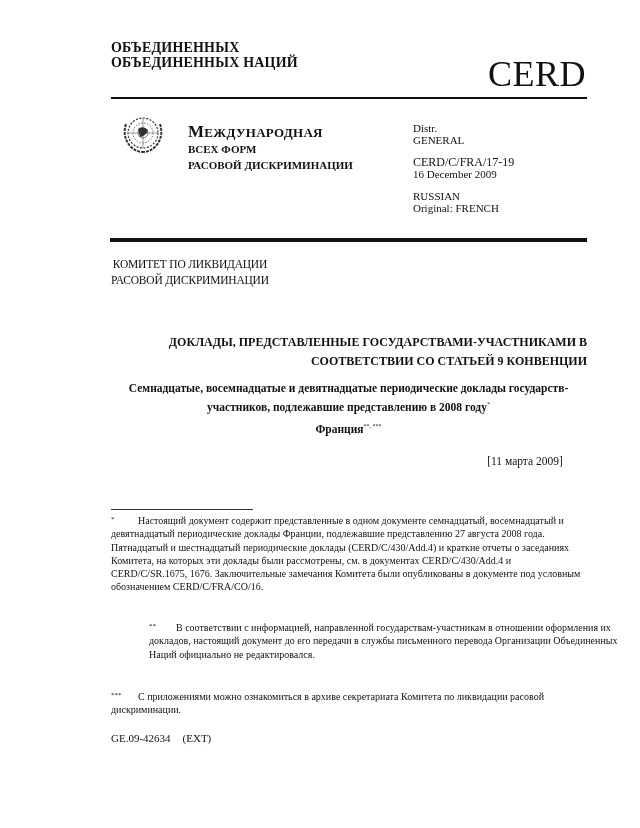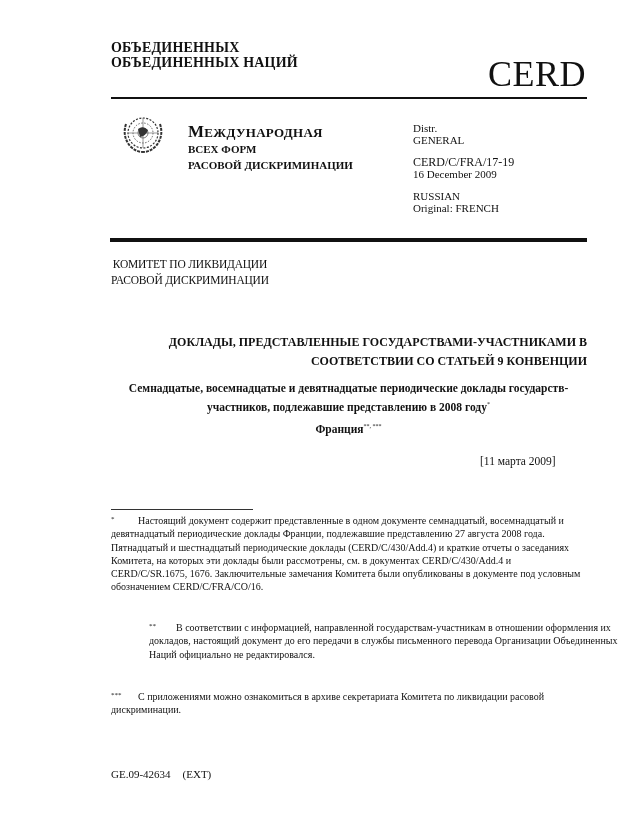--- a/index.html
+++ b/index.html
@@ -15,28 +15,28 @@
     .conv .first .cap { font-size: 17px; }
     .meta { left: 413px; top: 122px; font-size: 11px; line-height: 12px; }
     .meta .gap { height: 10px; }
     .meta .sym { font-size: 12px; }
     .rule2 { left: 110px; top: 238px; width: 477px; height: 4px; background: #111; }
     .committee { left: 111px; top: 256px; font-size: 11.5px; line-height: 16px; letter-spacing: -0.2px; text-align: center; }
     .title { left: 110px; top: 333px; width: 477px; text-align: right; font-weight: bold; font-size: 12px; line-height: 19px; }
     .subtitle { left: 110px; top: 379px; width: 477px; text-align: center; font-weight: bold; font-size: 11.5px; line-height: 19px; }
     sup { font-size: 6px; vertical-align: super; line-height: 0; font-weight: normal; }
     .country { left: 110px; top: 423px; width: 477px; text-align: center; font-weight: bold; font-size: 11.5px; }
-    .date { left: 480px; top: 455px; width: 90px; text-align: left; font-size: 11.5px; }
+    .date { left: 480px; top: 455px; width: 90px; text-align: center; font-size: 11.5px; }
     .fnrule { left: 111px; top: 509px; width: 142px; height: 1px; background: #333; }
     .fn { left: 111px; width: 470px; font-size: 10px; line-height: 13.3px; }
     .fn .mark { font-size: 7px; vertical-align: top; display: inline-block; width: 27px; line-height: 10px; }
     .fn1 { top: 514px; }
     .fn2 { top: 621px; margin-left: 38px; }
     .fn3 { top: 690px; }
-    .job { left: 111px; top: 732px; font-size: 11px; margin-top: 36px; }
+    .job { left: 111px; top: 732px; font-size: 11px; }
     .job .code2 { margin-left: 12px; }
   </style>
 </head>
 <body>
 
 <div class="abs org">
   <div>ОБЪЕДИНЕННЫХ</div>
   <div>ОБЪЕДИНЕННЫХ НАЦИЙ</div>
 </div>
 

